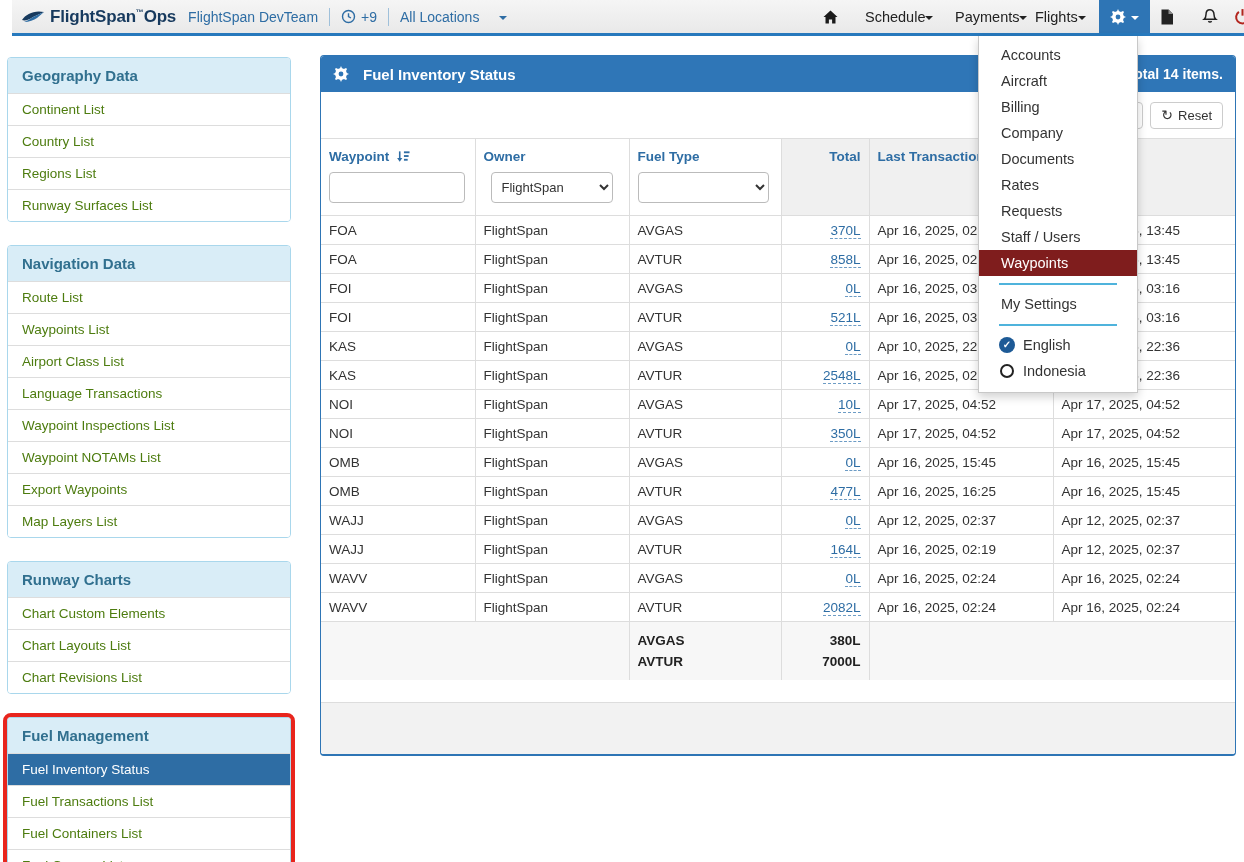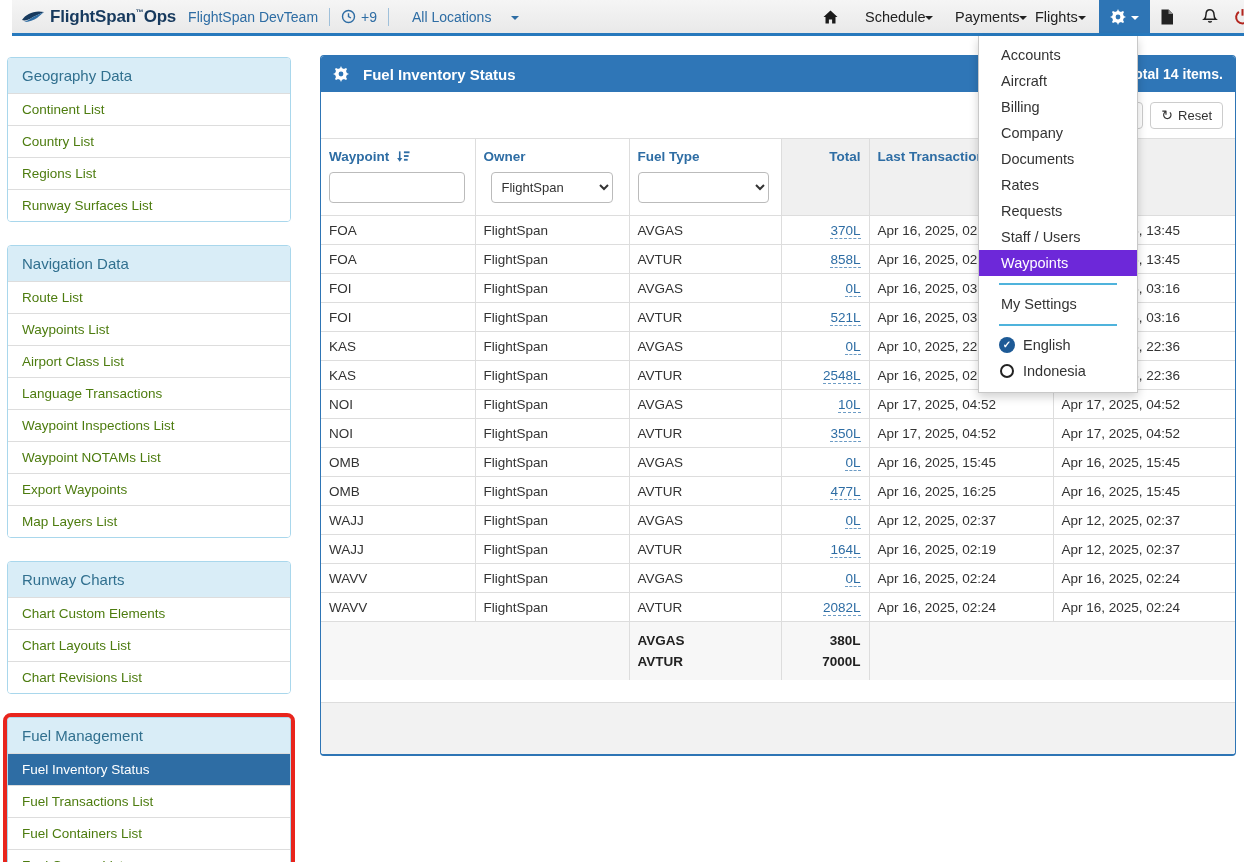--- a/index.html
+++ b/index.html
@@ -10,36 +10,36 @@
   .navbar { position:absolute; left:12px; top:0; width:1244px; height:36px;
     background:linear-gradient(#f5f5f5,#e9e9e9);
     border-bottom:3px solid #2779bd; }
   .nav-left { position:absolute; left:8px; top:0; height:33px; display:flex; align-items:center; }
   .brand { display:flex; align-items:center; gap:4px; cursor:pointer; }
   .brand-text { font-size:17px; font-weight:bold; color:#173a5e; letter-spacing:-0.2px; }
   .brand-text sup { font-size:8px; }
   .nav-team { margin-left:12px; font-size:14px; color:#2e6da4; }
   .nav-sep { width:1px; height:18px; background:#9fc0da; margin:0 11px; }
   .nav-tz { display:flex; align-items:center; gap:5px; color:#2e6da4; font-size:14px; }
-  .nav-loc { display:flex; align-items:center; gap:20px; color:#2e6da4; font-size:14px;margin-left:12px; }
+  .nav-loc { display:flex; align-items:center; gap:20px; color:#2e6da4; font-size:14px; }
   .caret { display:inline-block; width:0; height:0; border-left:4px solid transparent;
     border-right:4px solid transparent; border-top:4px solid currentColor; margin-top:2px; }
   .nav-item { position:absolute; top:0; height:33px; display:flex; align-items:center;
     font-size:14.5px; color:#222; gap:0; cursor:pointer; }
   .gear-btn { position:absolute; left:1087px; top:0; width:51px; height:33px;
     background:#2e75b5; display:flex; align-items:center; justify-content:center; gap:5px;
     color:#fff; cursor:pointer; }
   .icon-btn { position:absolute; top:0; height:33px; display:flex; align-items:center; cursor:pointer; }
 
   
   .sidebar { position:absolute; left:7px; top:57px; width:284px; }
   .sb-panel { border:1px solid #a9d7ec; border-radius:4px; overflow:hidden;
     margin-bottom:23px; background:#fff; }
   .sb-panel.alert { outline:4px solid #e8251d; }
-  .sb-head { background:#d9edf7; color:#31708f; font-size:15px; font-weight:normal;
+  .sb-head { background:#d9edf7; color:#31708f; font-size:15px; font-weight:bold;
     padding:9px 14px; }
   .sb-item { padding:8px 14px; font-size:13.5px; color:#4d7c0f; border-top:1px solid #ddd;
     cursor:pointer; background:#fff; }
   .sb-item.sel { background:#2e6da4; color:#fff; }
 
   
   .panel { position:absolute; left:320px; top:55px; width:916px;
     border:1px solid #2e75b5; border-bottom-width:2px; border-radius:4px; background:#fff; }
   .p-header { background:#2f76b7; height:36px; display:flex; align-items:center;
     padding:0 12px; border-radius:3px 3px 0 0; color:#fff; }
@@ -76,21 +76,21 @@
   tr.totals td.bl { border-left:1px solid #ddd; }
   .p-spacer { height:22px; }
   .p-footer { height:52px; background:#f2f2f2; border-top:1px solid #ddd;
     border-radius:0 0 3px 3px; }
 
   
   .dropdown { position:absolute; left:978px; top:36px; width:160px; background:#fff;
     border:1px solid #c8c8c8; border-top:none; box-shadow:0 4px 9px rgba(0,0,0,.18);
     padding:6px 0 8px 0; z-index:100; }
   .dd-item { font-size:14.5px; color:#333; padding:3px 10px 3px 22px; line-height:20px; cursor:pointer; }
-  .dd-item.active { background:#6d28d9; color:#fff; }
+  .dd-item.active { background:#7f1d1d; color:#fff; }
   .dd-divider { border-top:2px solid #4fb3dc; margin:7px 20px 6px 20px; }
   .dd-lang { display:flex; align-items:center; gap:8px; padding:3px 10px 3px 20px;
     font-size:14.5px; color:#333; line-height:20px; cursor:pointer; }
   .chk-circle { width:16px; height:16px; border-radius:50%; background:#1d5a96; color:#fff;
     font-size:10px; font-weight:bold; display:inline-flex; align-items:center; justify-content:center; }
   .radio-circle { width:14px; height:14px; border-radius:50%; border:2px solid #222;
     background:#fff; margin:0 1px; }
 
   svg { display:block; }
 </style>

